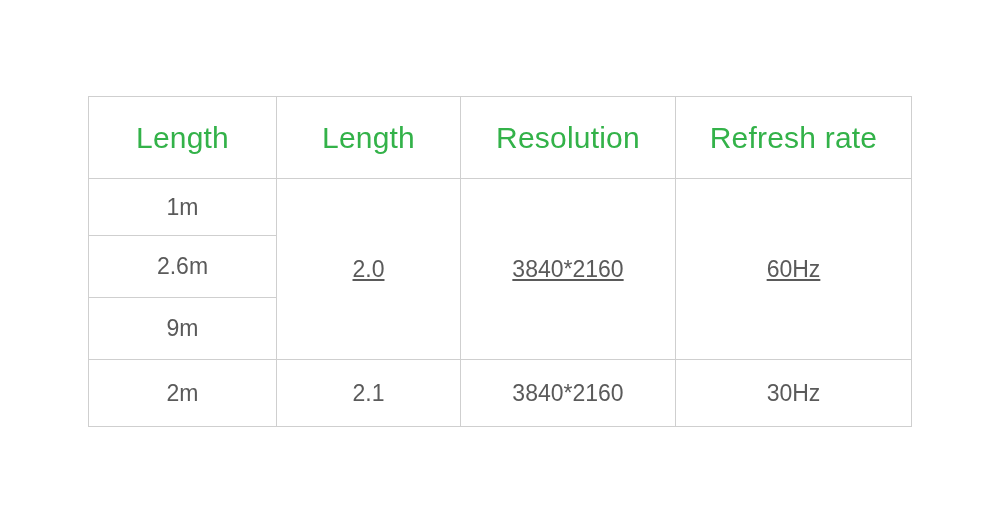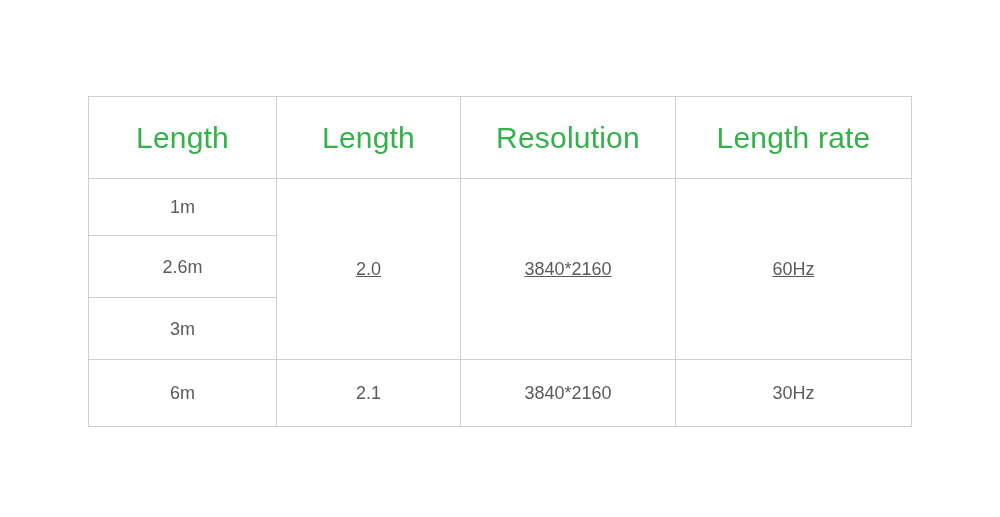--- a/index.html
+++ b/index.html
@@ -59,21 +59,21 @@
     color: #33b249;
     font-size: 30px;
     letter-spacing: 0.2px;
     line-height: 1;
     white-space: nowrap;
   }
 
   
   table.spec-table tbody td {
     color: #5a5a5a;
-    font-size: 18px;
+    font-size: 23px;
     line-height: 1;
     white-space: nowrap;
   }
 
   td.len-cell   { height: 56px; }
   td.len-cell-b { height: 61px; }
   td.row-last   { height: 66px; }
 
   
   td.len-heavy-bottom { border-bottom: 2px solid #c2c2c2; }
@@ -96,43 +96,43 @@
         <col class="c-version">
         <col class="c-res">
         <col class="c-rate">
       </colgroup>
 
       <thead>
         <tr>
           <th>Length</th>
           <th>Length</th>
           <th>Resolution</th>
-          <th>Length rate</th>
+          <th>Refresh rate</th>
         </tr>
       </thead>
 
       <tbody>
 
         <tr>
           <td class="len-cell">1m</td>
           <td class="merged" rowspan="3">2.0</td>
           <td class="merged" rowspan="3">3840*2160</td>
           <td class="merged" rowspan="3">60Hz</td>
         </tr>
 
         <tr>
           <td class="len-cell-b len-heavy-bottom">2.6m</td>
         </tr>
 
         <tr>
-          <td class="len-cell-b">3m</td>
+          <td class="len-cell-b">9m</td>
         </tr>
 
         <tr>
-          <td class="row-last">6m</td>
+          <td class="row-last">2m</td>
           <td class="row-last">2.1</td>
           <td class="row-last">3840*2160</td>
           <td class="row-last">30Hz</td>
         </tr>
 
       </tbody>
     </table>
   </div>
 
 </div>

